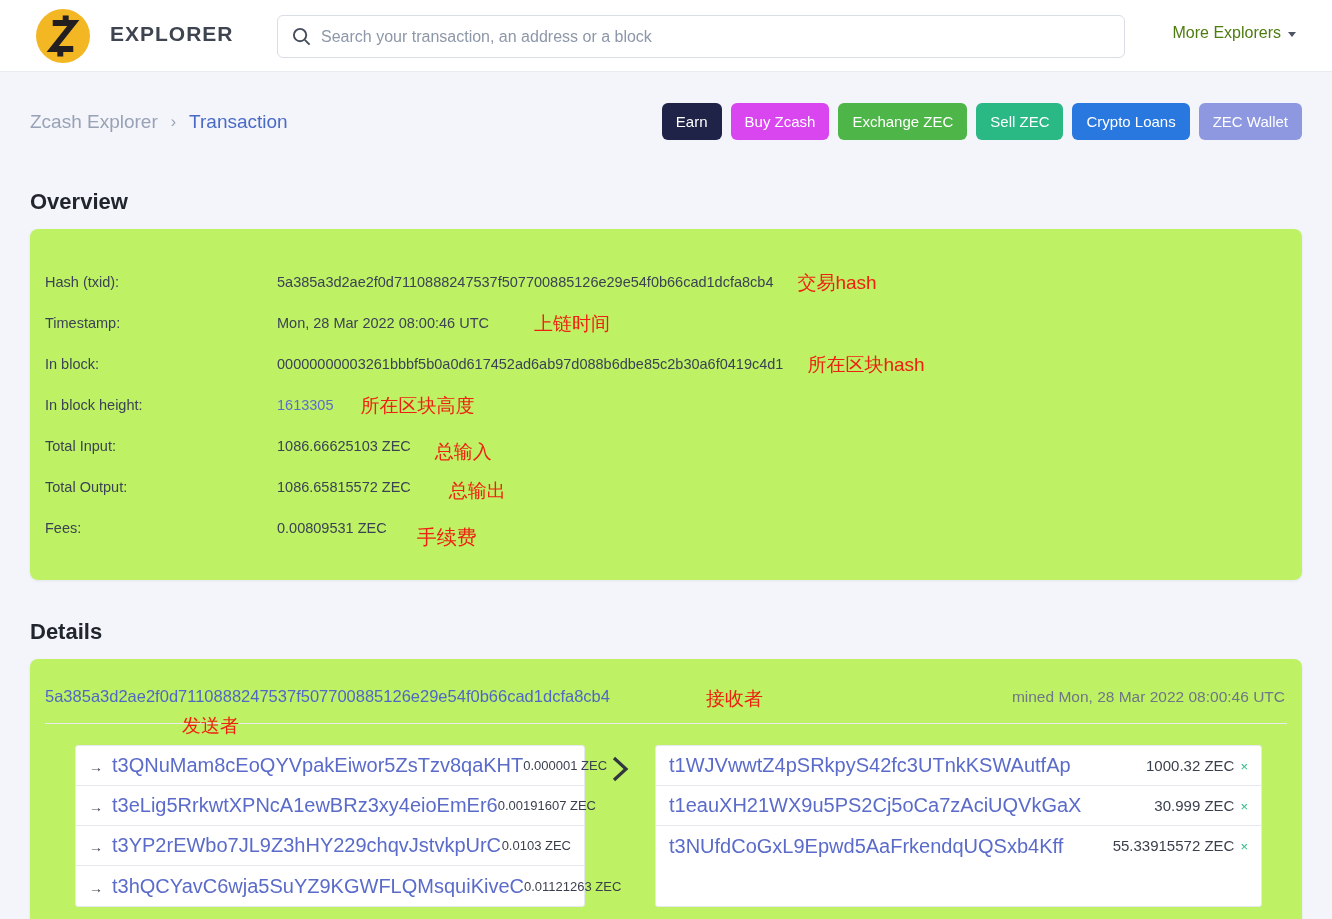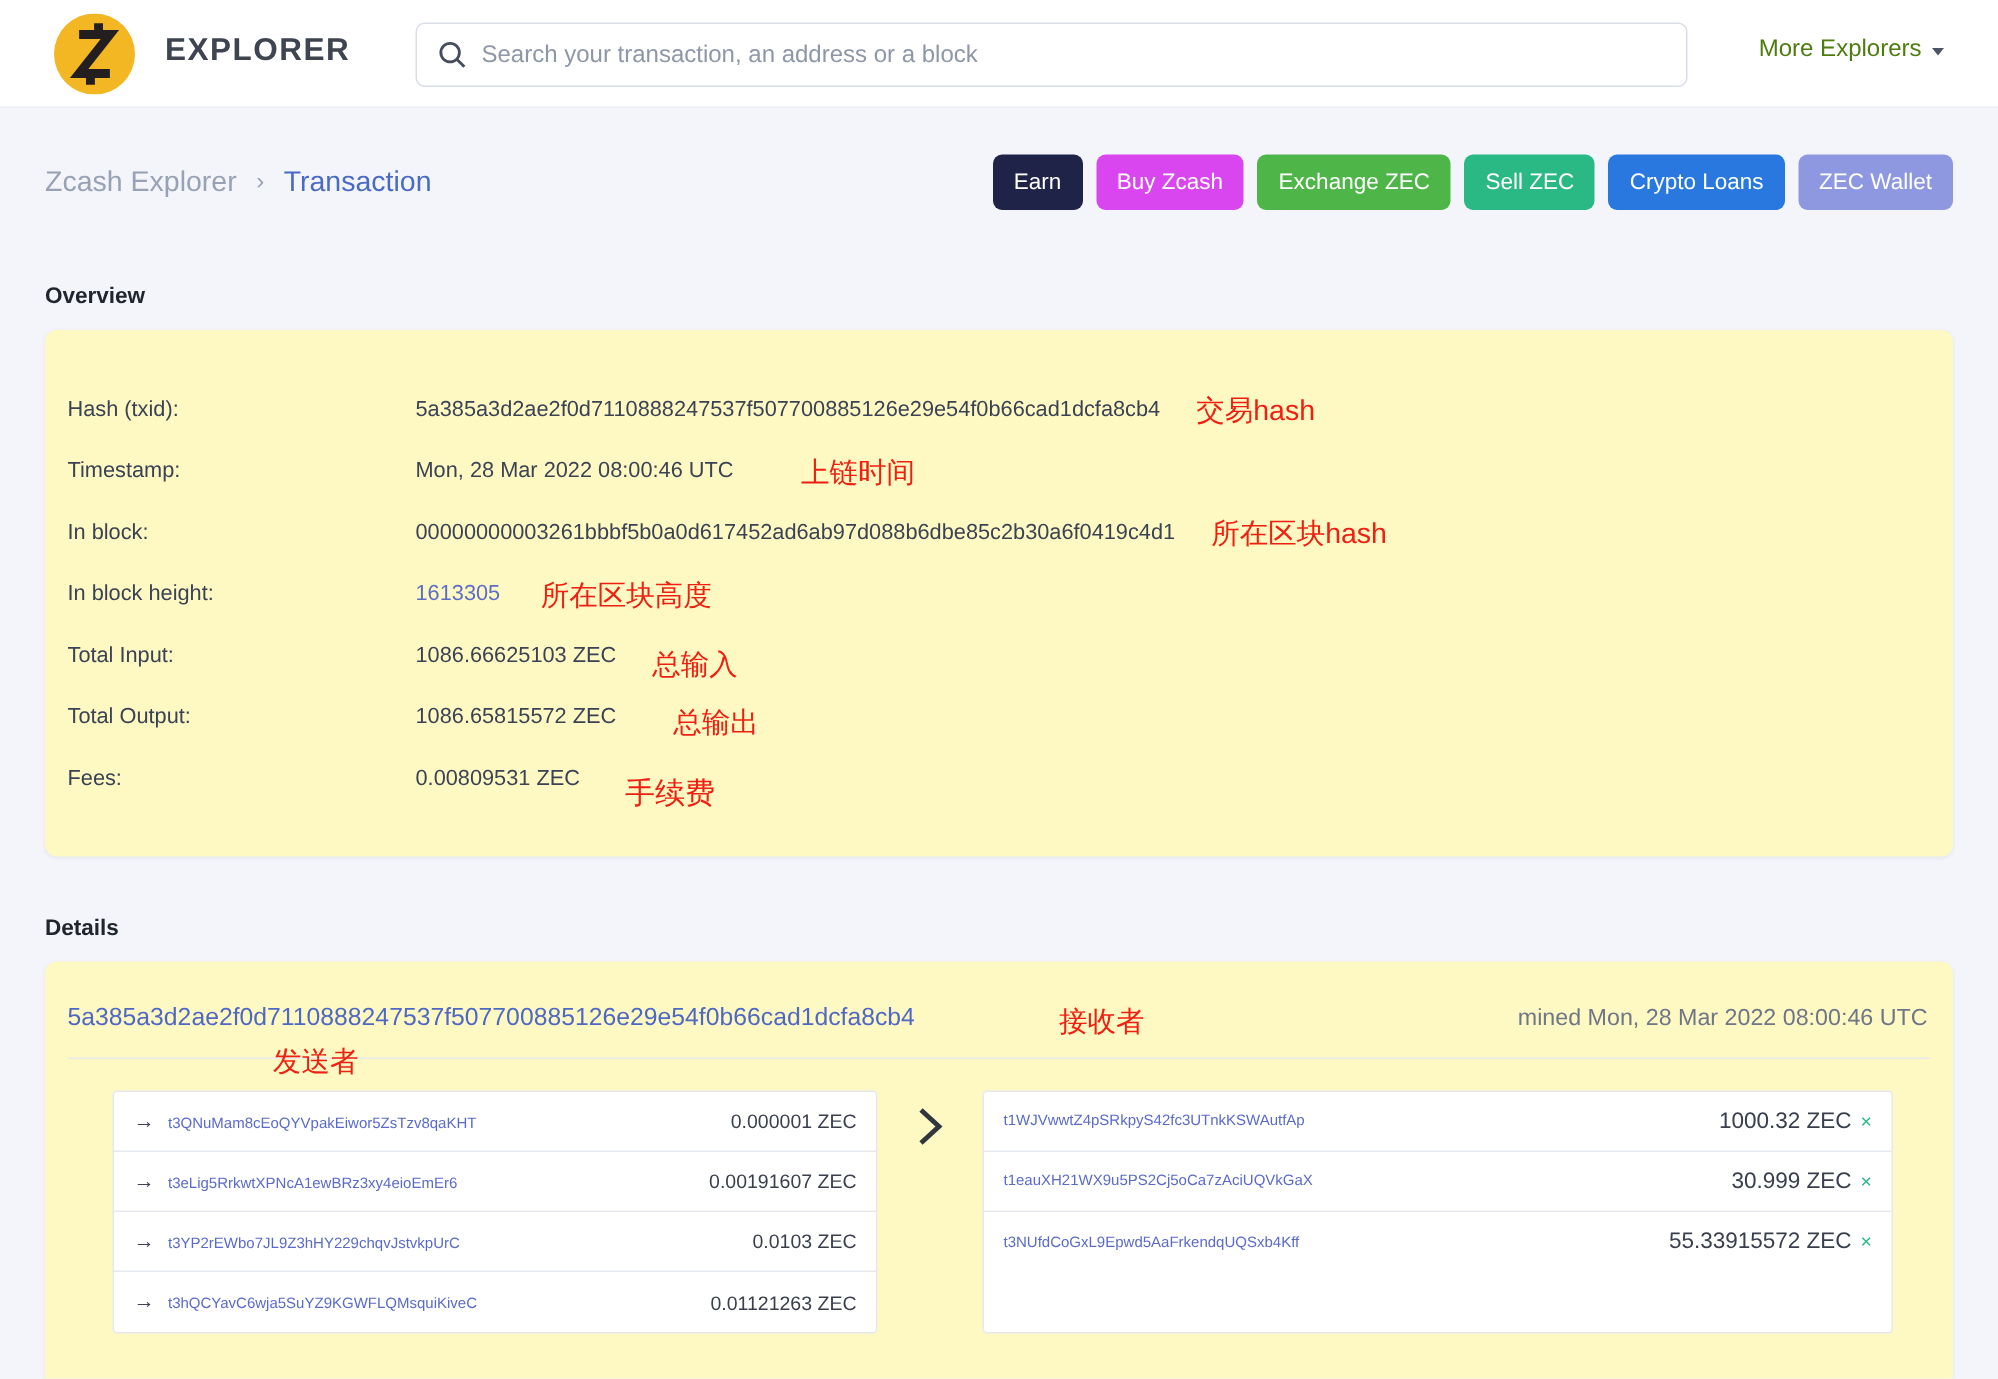--- a/index.html
+++ b/index.html
@@ -74,28 +74,28 @@
     cursor:pointer;
   }
   .btn-earn { background:#1e2347;text-align:right; }
   .btn-buy { background:#d946ef; }
   .btn-exchange { background:#4eb648; }
   .btn-sell { background:#2ab885; }
   .btn-loans { background:#2878df; }
   .btn-wallet { background:#8d98e0; }
 
   .section-title {
-    font-size:15px; font-weight:700; color:#21252e;
+    font-size:22px; font-weight:700; color:#21252e;
   }
   .t-overview { margin-top:49px; }
   .t-details { margin-top:39px; }
 
   .card {
     margin-top:14px;
-    background:#fef9c3;
+    background:#bef264;
     border-radius:8px;
     box-shadow:0 1px 3px rgba(40,50,100,0.08);
   }
 
   
   .overview-card { padding:32px 15px; }
   .orow { display:flex; align-items:center; height:41px; font-size:14.5px; }
   .olabel { width:232px; flex:0 0 232px; color:#3b4254; }
   .oval { color:#3b4254; }
   .oval.link { color:#5c6dc9; cursor:pointer; }
@@ -129,21 +129,21 @@
     background:#fff;
   }
   .itable { width:510px; }
   .otable { width:607px; }
   .iorow {
     display:flex; align-items:center; justify-content:space-between;
     height:40px; padding:0 13px;
     border-bottom:1px solid #e6e8ef;
   }
   .iorow:last-child { border-bottom:none; }
-  .addr { font-size:10px; color:#5b6bc9; cursor:pointer; white-space:nowrap; }
+  .addr { font-size:20px; color:#5b6bc9; cursor:pointer; white-space:nowrap; }
   .arrow { color:#3f4450; margin-right:9px; font-size:14px; }
   .amount { font-size:13px; color:#3a3f4d; white-space:nowrap; }
   .otable .amount { font-size:15px; }
   .xmark { color:#2ab885; font-size:13px; margin-left:6px; }
 
   .gap {
     width:70px; flex:0 0 70px;
     display:flex; justify-content:center;
     padding-top:9px;
   }

